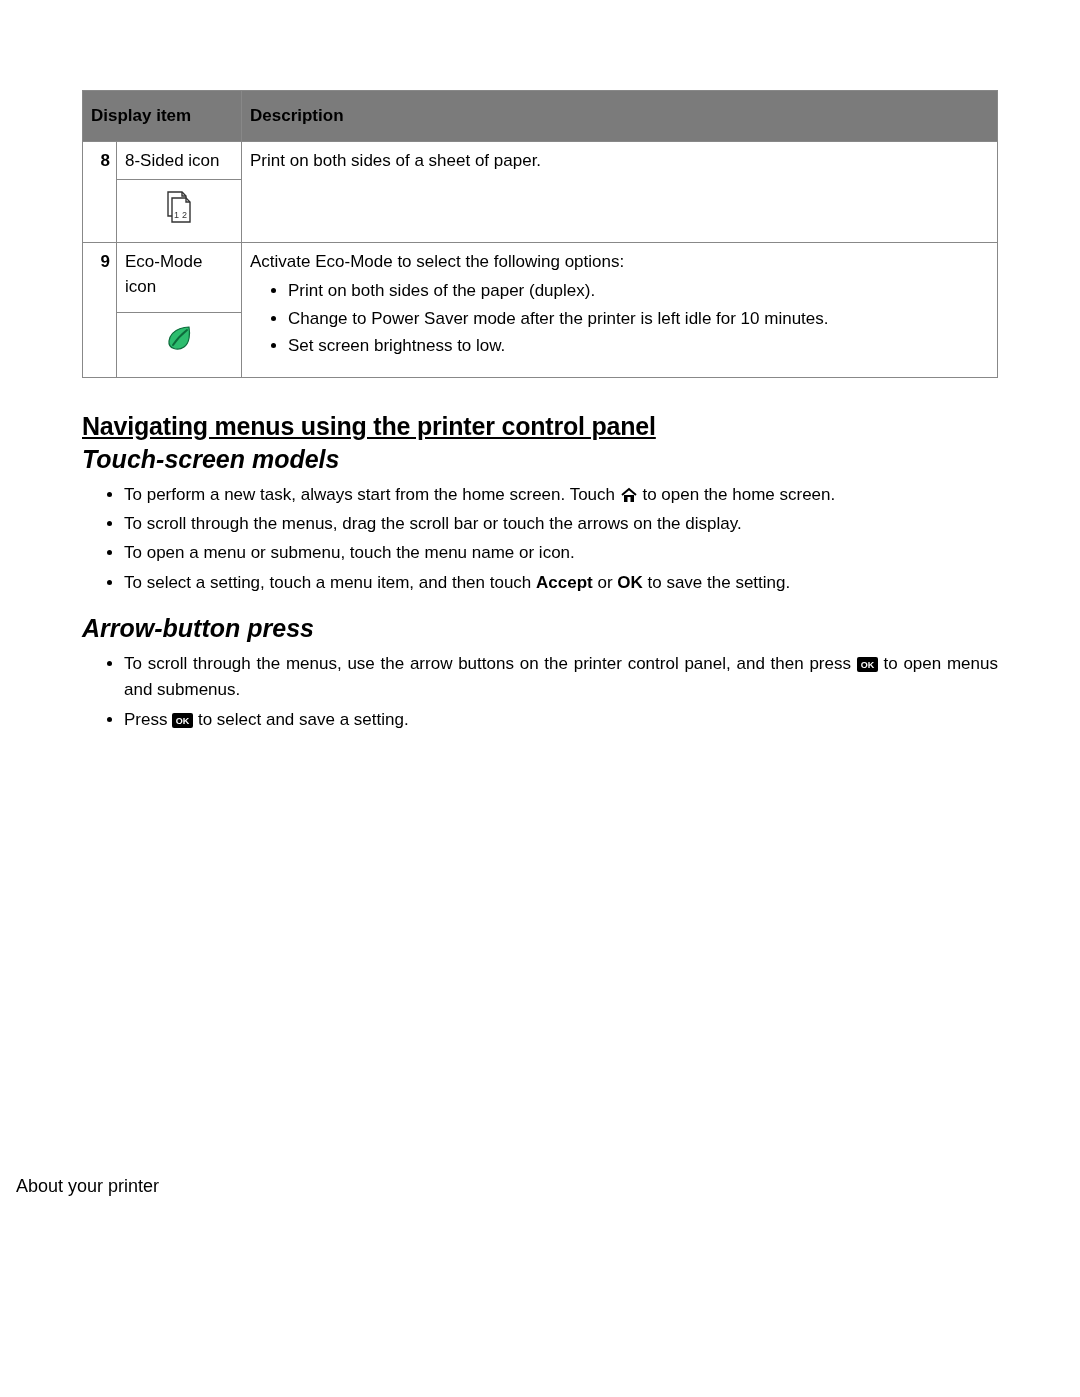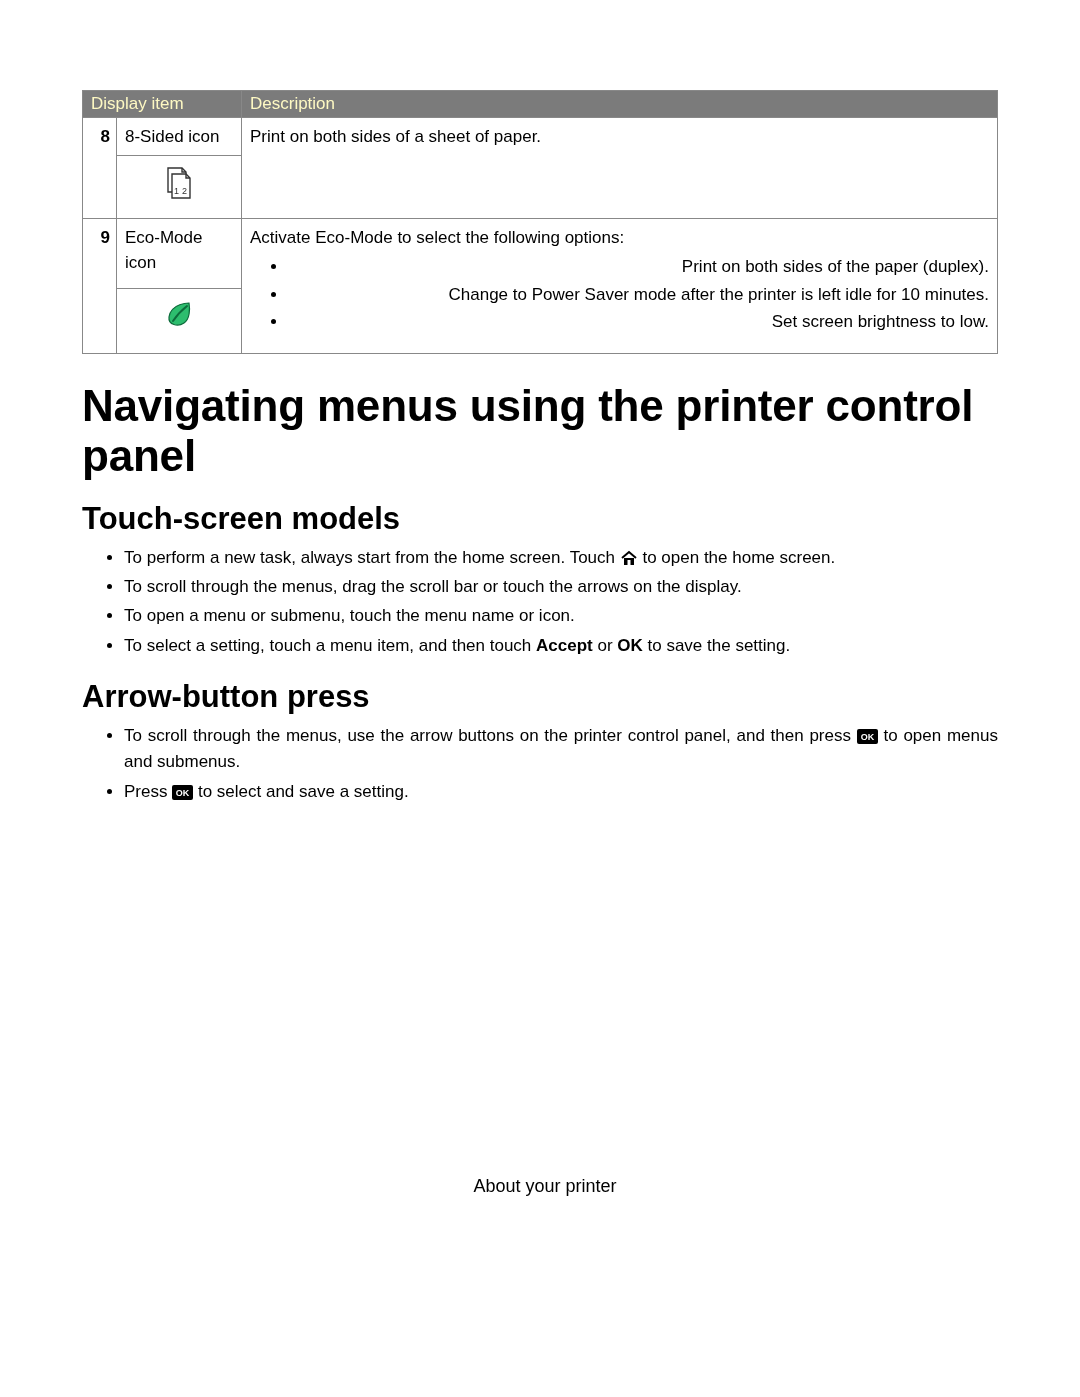--- a/index.html
+++ b/index.html
@@ -1,37 +1,37 @@
 <!DOCTYPE html>
 <html><head>
 <meta charset="utf-8">
 <style>
   * { box-sizing: border-box; margin: 0; padding: 0; }
   html, body { width: 1080px; height: 1397px; background: #fff; font-family: "Segoe UI", Arial, sans-serif; color: #000; }
   .page { width: 1080px; height: 1397px; padding: 90px 82px 0 82px; position: relative; }
   table { border-collapse: collapse; width: 100%; table-layout: fixed; }
   th, td { border: 1px solid #888; font-size: 17px; line-height: 1.5; vertical-align: top; text-align: left; }
-  thead th { background: #7b7b7b; color: #fef9c3; font-weight: 400; padding: 0 8px; }
+  thead th { background: #7b7b7b; color: #000000; font-weight: 700; padding: 12px 8px; }
   tbody td { padding: 6px 8px; }
   .col-num { width: 34px; }
   .col-name { width: 125px; }
   .num { text-align: right; font-weight: 700; padding-right: 6px; }
   .icon-cell { text-align: center; padding: 10px 4px; }
   .icon-2sided { width: 34px; height: 34px; display: inline-block; }
   .icon-eco { width: 30px; height: 30px; display: inline-block; }
-  .desc-list { list-style: disc; margin: 4px 0 12px 38px; text-align: right; }
+  .desc-list { list-style: disc; margin: 4px 0 12px 38px; }
   .desc-list li { margin: 2px 0; }
-  h1 { font-size: 44px; font-weight: 800; margin-top: 27px; letter-spacing: -0.2px; }
-  h2 { font-size: 31px; font-weight: 800; margin-top: 20px; }
+  h1 { font-size: 25px; font-weight: 800; margin-top: 34px; letter-spacing: -0.2px; text-decoration: underline; }
+  h2 { font-size: 25px; font-weight: 800; margin-top: 4px; font-style: italic; }
   .body-list { list-style: disc; margin: 8px 0 18px 42px; }
   .body-list li { font-size: 17px; line-height: 1.55; margin: 3px 0; text-align: justify; }
   .inline-icon { display: inline-block; vertical-align: -3px; }
   .inline-home { width: 18px; height: 16px; }
   .inline-ok { width: 21px; height: 15px; }
-  .footer { position: absolute; left: 10px; right: 0; bottom: 200px; text-align: center; }
+  .footer { position: absolute; left: 16px; right: 0; bottom: 200px; }
   .footer .section { font-size: 18px; }
   .footer .pnum { font-size: 18px; font-weight: 700; margin-top: 4px; }
   b { font-weight: 700; }
 </style>
 </head>
 <body>
 
 <div class="page">
 
   <table>

